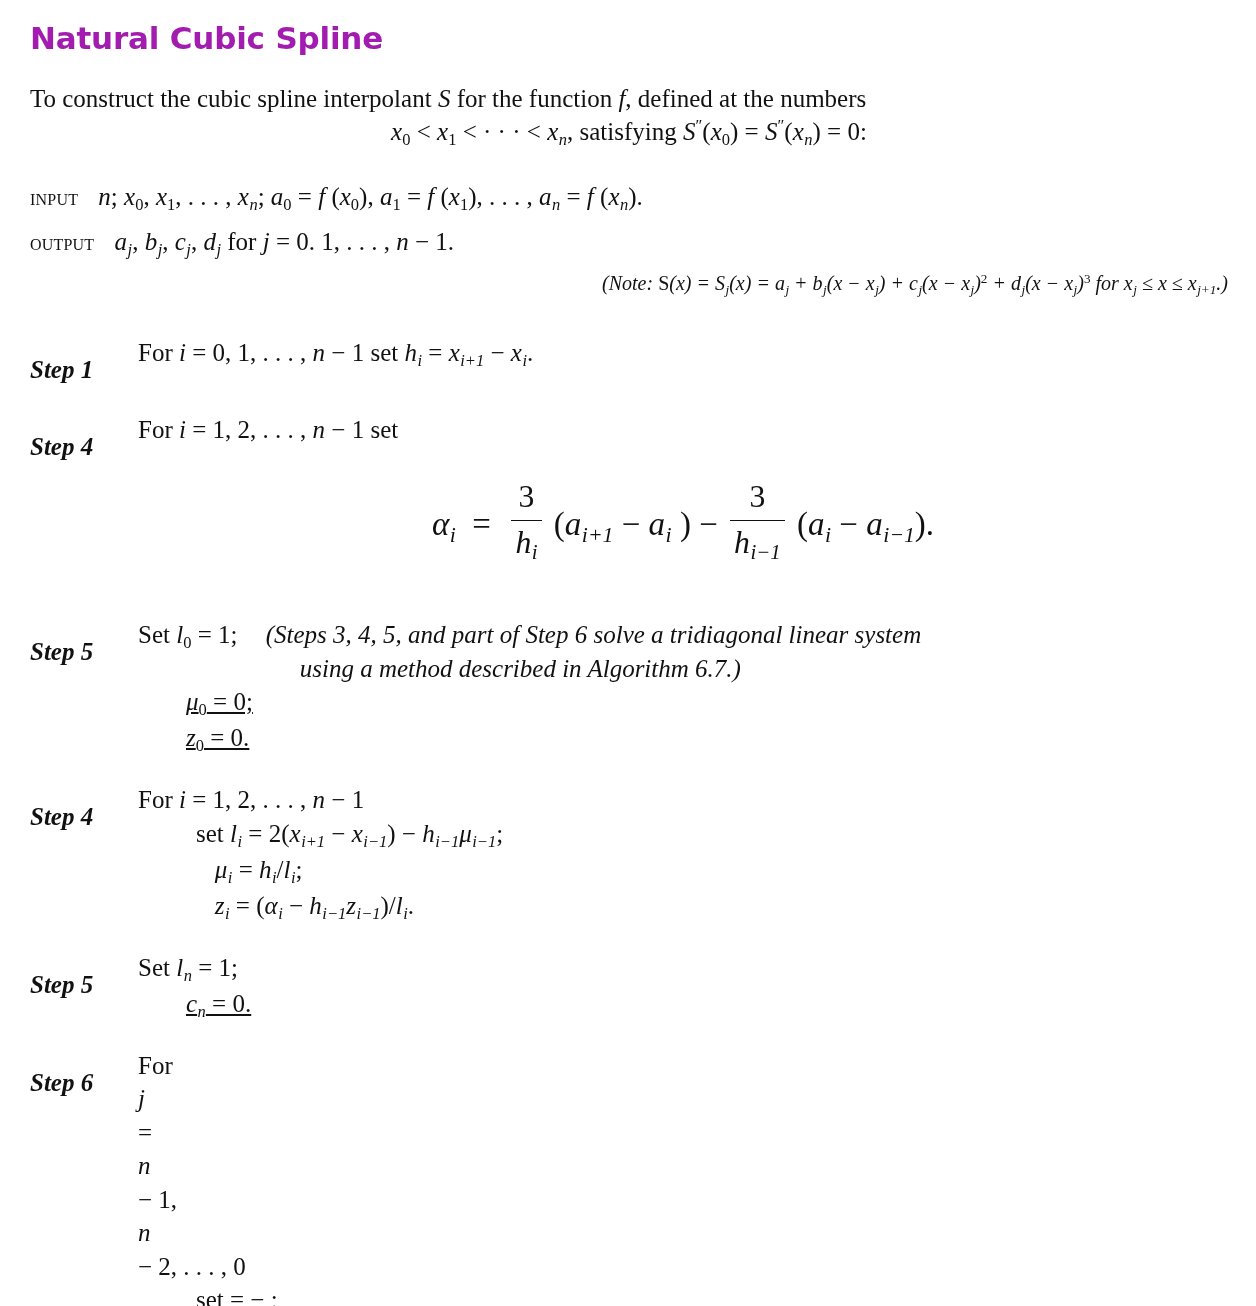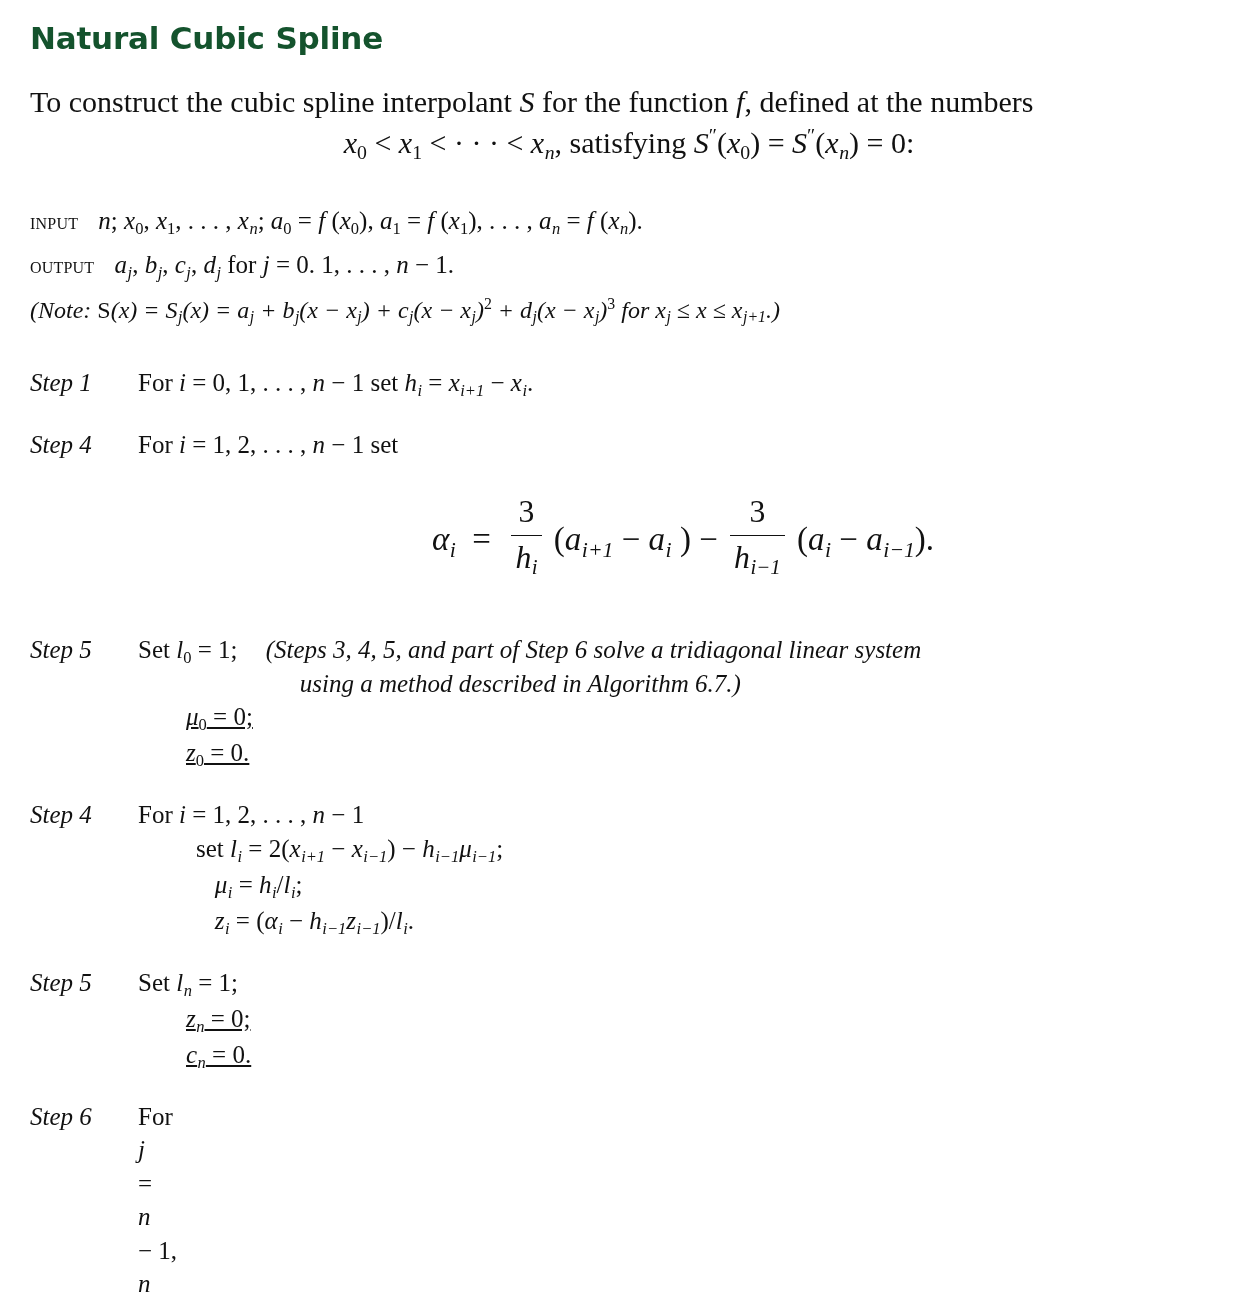--- a/index.html
+++ b/index.html
@@ -20,21 +20,21 @@
     box-sizing: border-box;
     width: 1256px;
   }
   
   .algo-title {
     font-family: "DejaVu Sans", sans-serif;
     font-weight: bold;
     font-size: 31px;
     letter-spacing: -0.2px;
     margin: 6px 0 26px 0;
-    color: #14532d;
+    color: #a21caf;
   }
   
   .mi { font-style: italic; }
   .up { font-style: normal; }
   .sub {
     font-size: 0.66em;
     vertical-align: -0.3em;
     font-style: italic;
     padding-left: 0.5px;
   }
@@ -42,58 +42,60 @@
     font-size: 0.66em;
     vertical-align: -0.3em;
     font-style: normal;
   }
   .sup {
     font-size: 0.66em;
     vertical-align: 0.55em;
     font-style: normal;
   }
   .intro {
-    font-size: 30px;
+    font-size: 25px;
     line-height: 1.33;
     text-align: justify;
-    margin: 0 0 40px 0;
+    margin: 0 0 30px 0;
   }
   .intro .ln2 { display: block; text-align: center; }
   .io-line {
     font-size: 25px;
     margin-bottom: 10px;
     line-height: 1.3;
   }
   .io-label {
     font-family: Liberation Serif, serif;
     font-size: 16px;
     font-weight: normal;
     letter-spacing: 0.2px;
   }
   .io-body { margin-left: 14px; }
   .note-line {
-    font-size: 24px;
+    font-size: 20px;
     font-style: italic;
     margin: 2px 0 38px 0;
     line-height: 1.3;
+    text-align: right;
   }
   
   .step {
     display: flex;
     align-items: flex-start;
     font-size: 25px;
     margin-bottom: 26px;
     line-height: 1.34;
   }
   .step-label {
     font-style: italic;
-    font-weight: normal;
+    font-weight: bold;
     width: 108px;
     flex: 0 0 108px;
     white-space: nowrap;
+    margin-top: 17px;
   }
   .step-body { flex: 1 1 auto; }
   .indent1 { padding-left: 48px; display: block; text-decoration: underline; }
   .indent2 { padding-left: 58px; display: block; }
   .parenthetical {
     font-style: italic;
     display: inline-block;
     vertical-align: top;
     margin-left: 22px;
     width: 700px;
@@ -196,21 +198,20 @@
       <span class="indent2">set <span class="mi">l</span><span class="sub">i</span> = 2(<span class="mi">x</span><span class="sub">i+1</span> − <span class="mi">x</span><span class="sub">i−1</span>) − <span class="mi">h</span><span class="sub">i−1</span><span class="mi">μ</span><span class="sub">i−1</span>;</span>
       <span class="indent2">&nbsp;&nbsp;&nbsp;<span class="mi">μ</span><span class="sub">i</span> = <span class="mi">h</span><span class="sub">i</span>/<span class="mi">l</span><span class="sub">i</span>;</span>
       <span class="indent2">&nbsp;&nbsp;&nbsp;<span class="mi">z</span><span class="sub">i</span> = (<span class="mi">α</span><span class="sub">i</span> − <span class="mi">h</span><span class="sub">i−1</span><span class="mi">z</span><span class="sub">i−1</span>)/<span class="mi">l</span><span class="sub">i</span>.</span>
     </span>
   </div>
 
   <div class="step">
     <span class="step-label">Step 5</span>
     <span class="step-body">
       <span>Set <span class="mi">l</span><span class="sub">n</span> = 1;</span>
-      <span class="indent1"><span class="mi">z</span><span class="sub">n</span> = 0;</span>
       <span class="indent1"><span class="mi">c</span><span class="sub">n</span> = 0.</span>
     </span>
   </div>
 
   <div class="step step6-lines">
     <span class="step-label">Step 6</span>
     <span class="step-body">
       <span>For <span class="mi">j</span> = <span class="mi">n</span> − 1, <span class="mi">n</span> − 2, . . . , 0</span>
       <span class="indent2">set  =  − ;</span>
 

